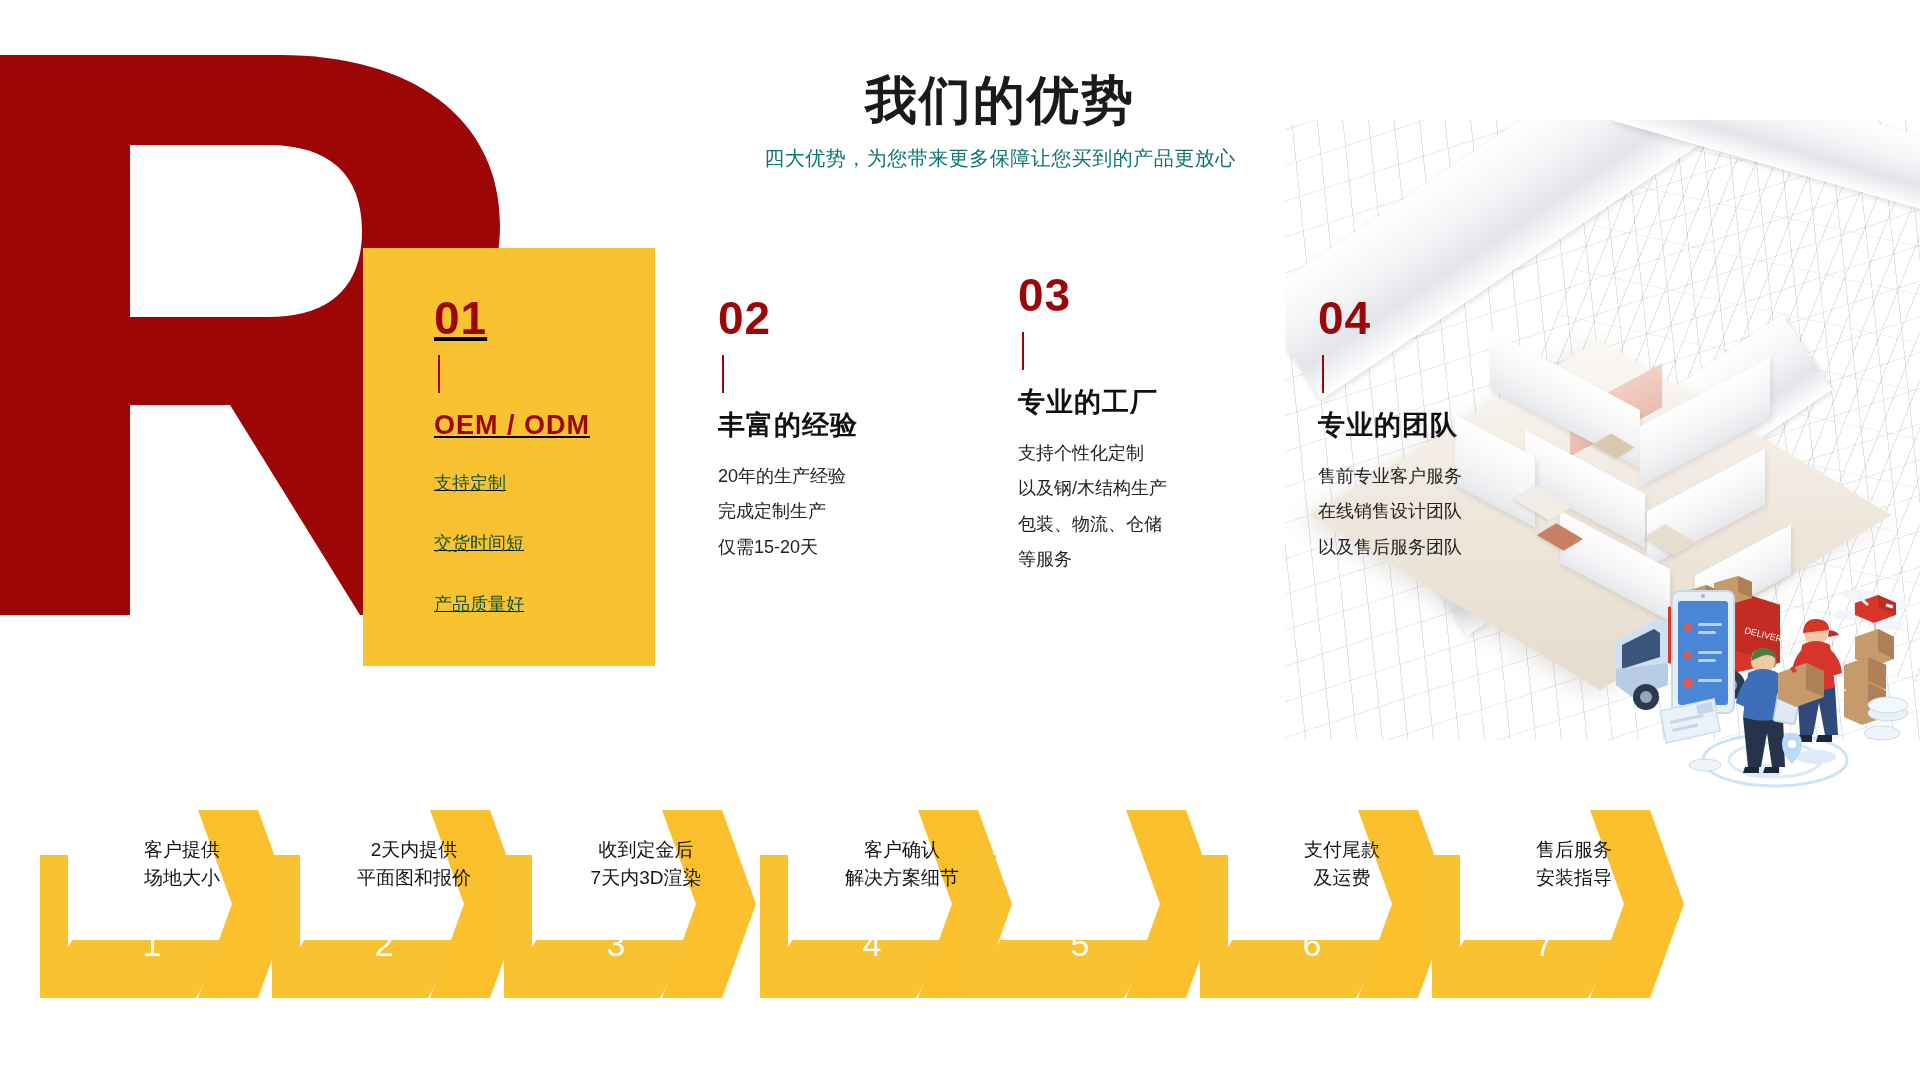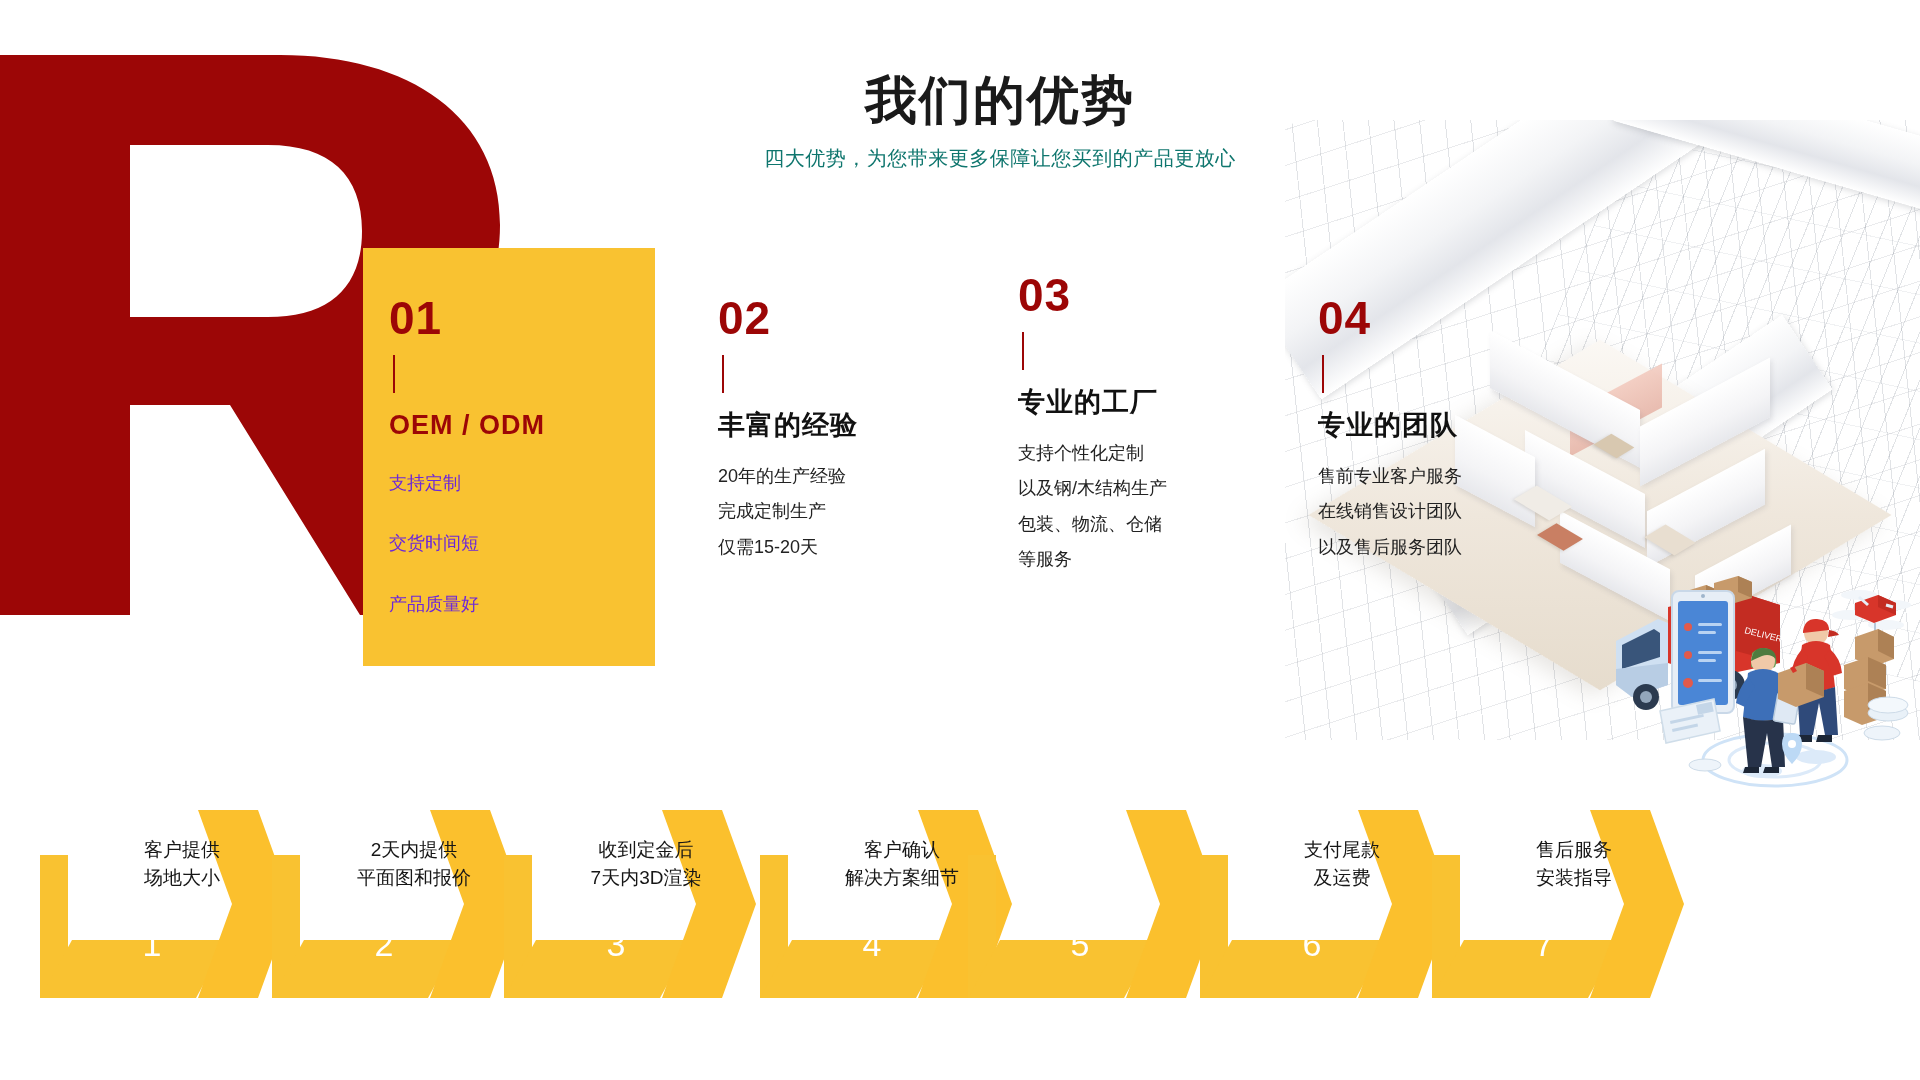--- a/index.html
+++ b/index.html
@@ -130,25 +130,25 @@
   .card .cline {
     font-size: 18px; color: #222222; line-height: 1.95; white-space: nowrap;
   }
 
   
   .card-panel {
     position: absolute; left: 363px; top: 248px;
     width: 292px; height: 418px;
     background: #f9c231; z-index: 3;
   }
-  #card01 { left: 389px; top: 295px; }
+  #card01 { left: 434px; top: 295px; text-decoration: underline; }
   #card01 .num   { color: #9c0606; }
   #card01 .rule  { background: #9c0606; }
   #card01 .ctitle{ color: #9c0606; font-size: 27px; }
-  #card01 .cline { color: #6d28d9; margin-top: 25px; }
+  #card01 .cline { color: #14532d; margin-top: 25px; }
 
   #card02 { left: 718px; top: 295px; }
   #card03 { left: 1018px; top: 272px; }
   #card04 { left: 1318px; top: 295px; }
 
   
   .process { position: absolute; left: 0; top: 800px; width: 1760px; height: 230px; z-index: 4; }
   .step { position: absolute; top: 0; width: 262px; height: 230px; }
   .step .label {
     position: absolute; left: 62px; top: 36px; width: 180px;

